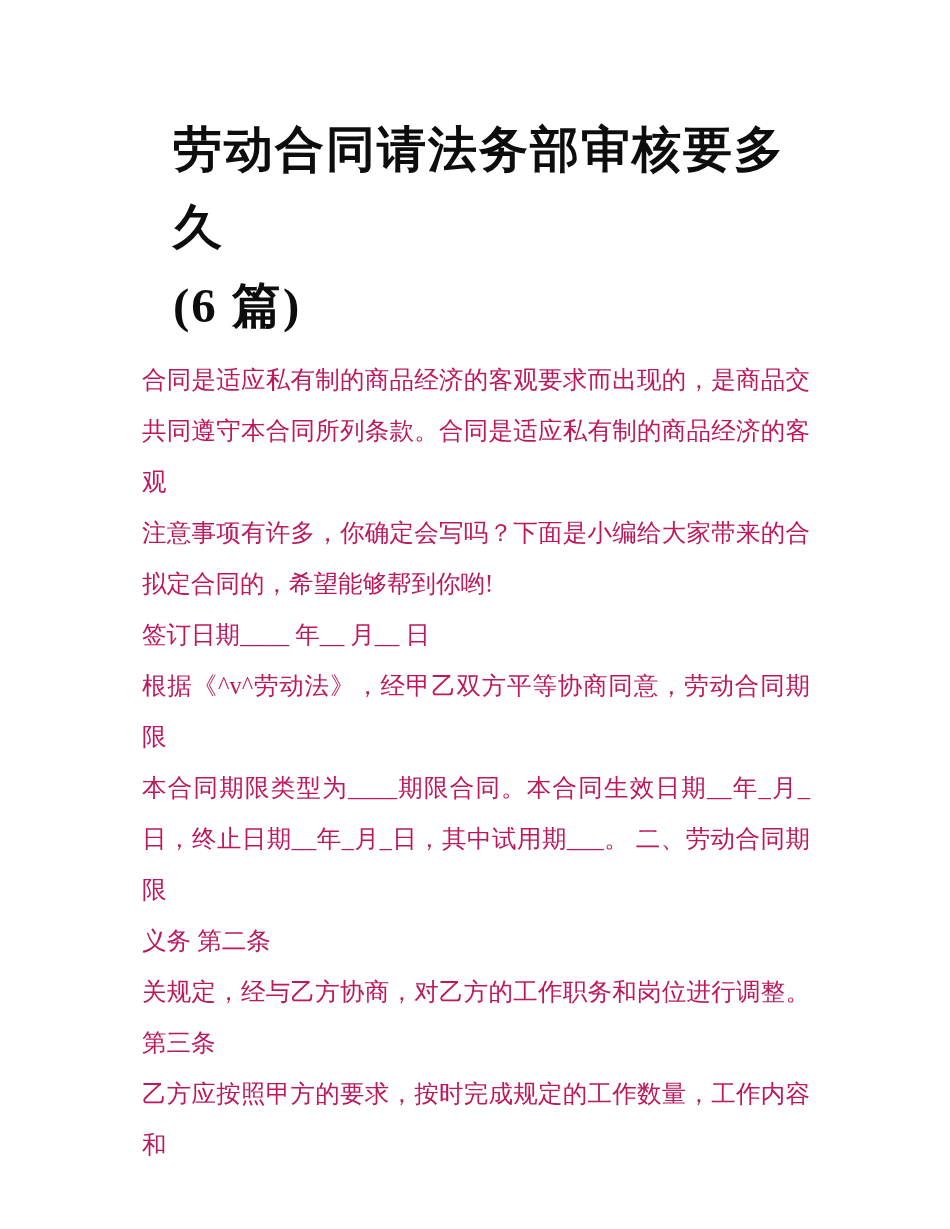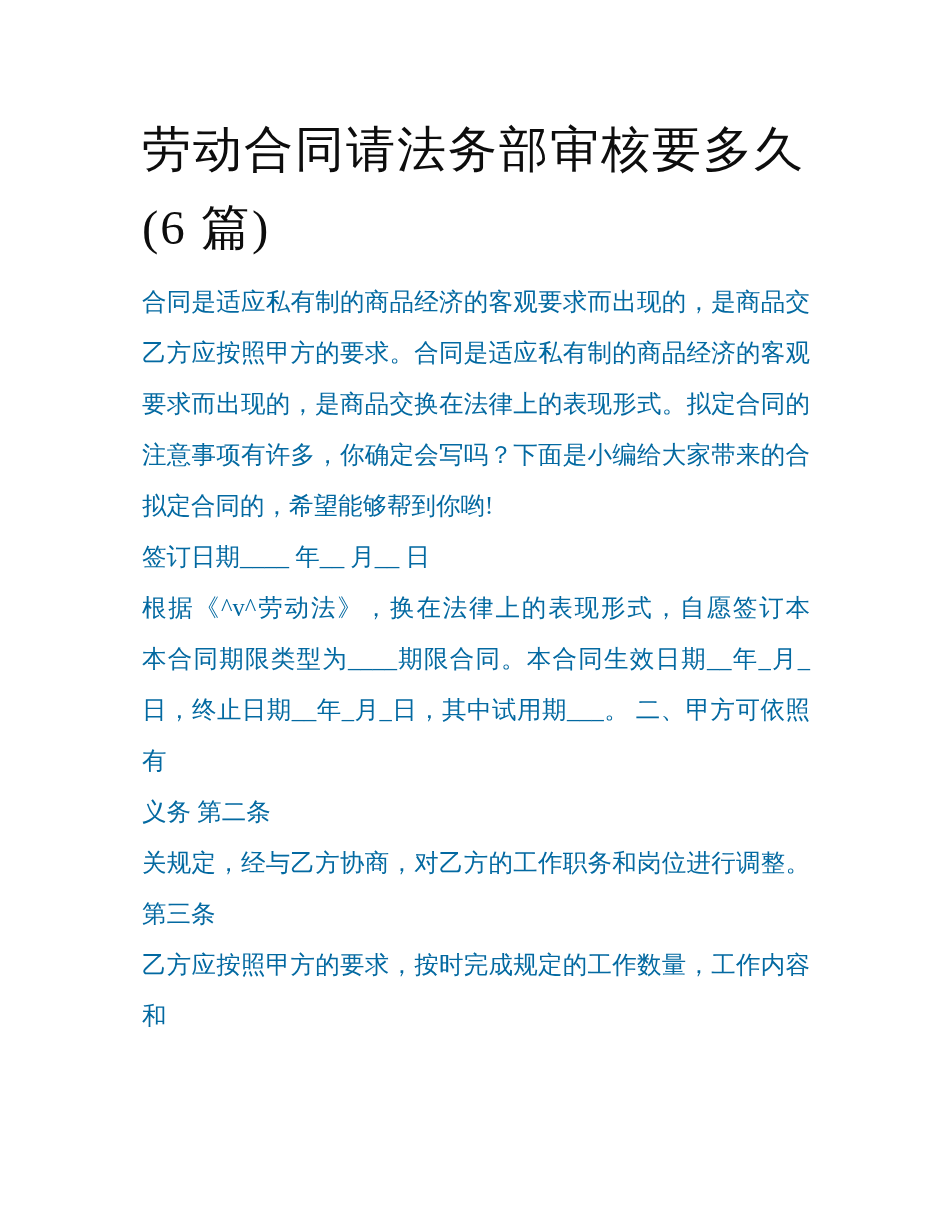--- a/index.html
+++ b/index.html
@@ -22,32 +22,33 @@
     height: 1229px;
     background: #ffffff;
   }
   .doc-content {
     position: absolute;
     left: 142px;
     top: 111px;
     width: 668px;
   }
   .doc-title {
-    font-weight: normal;
+    font-weight: bold;
     font-size: 49px;
     line-height: 78px;
     letter-spacing: 2px;
     color: #0d0d0d;
     text-align: left;
+    margin-left: 31px;
   }
   .doc-body {
     margin-top: 9px;
     font-size: 24.5px;
     line-height: 51px;
-    color: #0369a1;
+    color: #be185d;
   }
   .line {
     text-align: justify;
     min-height: 51px;
     white-space: pre-wrap;
   }
   .line.full {
     text-align-last: justify;
   }
 </style>
@@ -55,27 +56,26 @@
 <body>
 
 <div class="doc-page">
   <div class="doc-content">
     <div class="doc-title">
       <div>劳动合同请法务部审核要多久</div>
       <div>(6 篇)</div>
     </div>
     <div class="doc-body">
         <div class="line full">合同是适应私有制的商品经济的客观要求而出现的，是商品交</div>
-        <div class="line full">乙方应按照甲方的要求。合同是适应私有制的商品经济的客观</div>
-        <div class="line full">要求而出现的，是商品交换在法律上的表现形式。拟定合同的</div>
+        <div class="line full">共同遵守本合同所列条款。合同是适应私有制的商品经济的客观</div>
         <div class="line full">注意事项有许多，你确定会写吗？下面是小编给大家带来的合</div>
         <div class="line">拟定合同的，希望能够帮到你哟!</div>
         <div class="line">签订日期____ 年__ 月__ 日</div>
-        <div class="line full">根据《^v^劳动法》，换在法律上的表现形式，自愿签订本</div>
+        <div class="line full">根据《^v^劳动法》，经甲乙双方平等协商同意，劳动合同期限</div>
         <div class="line full">本合同期限类型为____期限合同。本合同生效日期__年_月_</div>
-        <div class="line full">日，终止日期__年_月_日，其中试用期___。 二、甲方可依照有</div>
+        <div class="line full">日，终止日期__年_月_日，其中试用期___。 二、劳动合同期限</div>
         <div class="line">义务 第二条</div>
         <div class="line full">关规定，经与乙方协商，对乙方的工作职务和岗位进行调整。</div>
         <div class="line">第三条</div>
         <div class="line full">乙方应按照甲方的要求，按时完成规定的工作数量，工作内容和</div>
       </div>
   </div>
 </div>
 
 </body></html>

